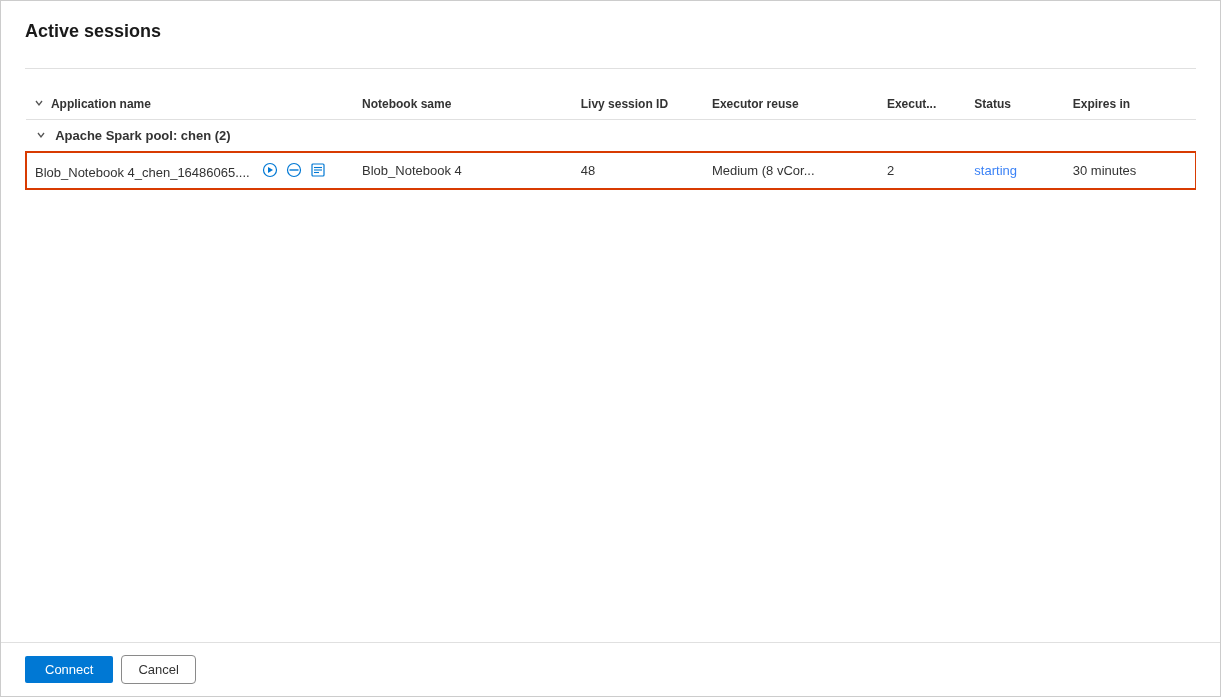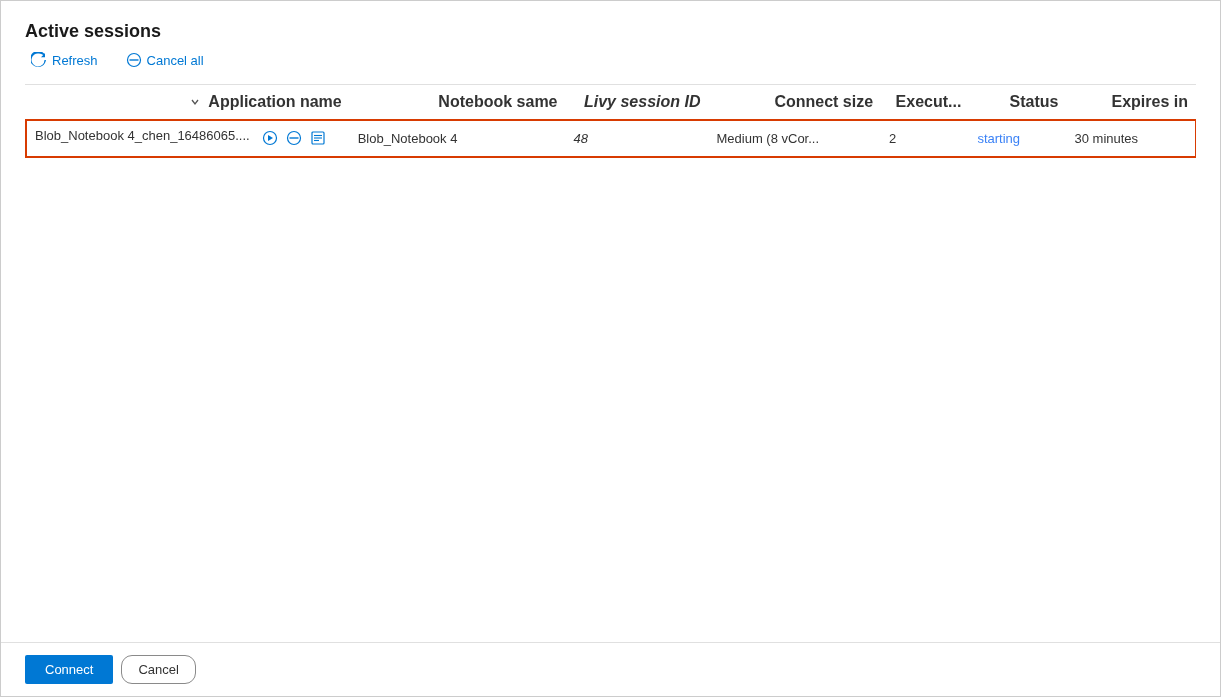--- a/index.html
+++ b/index.html
@@ -13,20 +13,21 @@
       display: flex;
       flex-direction: column;
       border: 1px solid #ccc;
     }
     .main-container {
       flex: 1;
       padding: 20px 24px 0 24px;
       overflow: hidden;
       display: flex;
       flex-direction: column;
+      gap: 20px;
     }
     .page-title {
       font-size: 18px;
       font-weight: 600;
       color: #1a1a1a;
       margin-bottom: 6px;
     }
     .page-description {
       font-size: 12px;
       color: #555;
@@ -67,39 +68,39 @@
       overflow: auto;
     }
     table {
       width: 100%;
       border-collapse: collapse;
     }
     thead tr {
       border-bottom: 1px solid #e0e0e0;
     }
     thead th {
-      text-align: right;
+      text-align: left;
       padding: 8px 8px;
       font-weight: 600;
-      font-size: 16px;
+      font-size: 12px;
       color: #333;
       white-space: nowrap;
     }
     tbody tr {
       border-bottom: 1px solid #f0f0f0;
     }
     tbody td {
       padding: 8px 8px;
       font-size: 13px;
       color: #333;
       vertical-align: middle;
     }
     .col-app { width: 300px; }
     .col-notebook { width: 200px; }
-    .col-livy { width: 120px; font-style: italic; }
+    .col-livy { width: 120px; }
     .col-executor-size { width: 160px; }
     .col-exec-count { width: 80px; }
     .col-status { width: 90px; }
     .col-expires { width: 120px; }
     .group-header td {
       padding: 8px 8px;
       font-weight: 600;
       font-size: 13px;
       color: #333;
     }
@@ -115,21 +116,21 @@
       display: inline-flex;
       align-items: center;
       justify-content: center;
       width: 14px;
       height: 14px;
       cursor: pointer;
       margin-right: 4px;
     }
     .app-name-cell {
       display: flex;
-      align-items: flex-start;
+      align-items: flex-end;
       gap: 6px;
     }
     .row-actions {
       display: flex;
       align-items: center;
       gap: 4px;
       margin-left: 4px;
     }
     .row-action-btn {
       background: none;
@@ -139,92 +140,84 @@
       color: #0078d4;
       display: flex;
       align-items: center;
     }
     .row-action-btn svg { width: 16px; height: 16px; }
     .footer {
       border-top: 1px solid #e0e0e0;
       padding: 12px 24px;
       display: flex;
       gap: 8px;
+      align-items: center;
       background: #fff;
     }
     .btn-primary {
       background: #0078d4;
       color: #fff;
       border: none;
       padding: 6px 20px;
       font-size: 13px;
       cursor: pointer;
       border-radius: 2px;
     }
     .btn-secondary {
       background: #fff;
       color: #333;
       border: 1px solid #8a8a8a;
       padding: 6px 16px;
       font-size: 13px;
       cursor: pointer;
-      border-radius: 11px;
+      border-radius: 4px;
     }
     .status-starting { color: #3b82f6; }
     .status-busy { color: #333; }
   </style>
 </head>
 <body>
 
 <div class="main-container">
   <h1 class="page-title">Active sessions</h1>
 
-  <div class="toolbar">
-    <button class="toolbar-btn">
-      <span class="toolbar-icon">
-        <svg viewBox="0 0 16 16" fill="none" xmlns="http://www.w3.org/2000/svg" width="16" height="16">
-          <path d="M13.65 2.35A8 8 0 1 0 15 8h-1.5A6.5 6.5 0 1 1 8 1.5a6.47 6.47 0 0 1 4.24 1.59L10 5.25h4V1.25l-1.35 1.1z" fill="#0078d4"></path>
-        </svg>
-      </span>
-      <span>Refresh</span>
-    </button>
-    <button class="toolbar-btn">
-      <span class="toolbar-icon">
-        <svg viewBox="0 0 16 16" fill="none" xmlns="http://www.w3.org/2000/svg" width="16" height="16">
-          <circle cx="8" cy="8" r="6.5" stroke="#0078d4" stroke-width="1.2"></circle>
-          <line x1="3.5" y1="8" x2="12.5" y2="8" stroke="#0078d4" stroke-width="1.4"></line>
-        </svg>
-      </span>
-      <span>Cancel all</span>
-    </button>
-  </div>
   <hr class="divider-h">
 
   <div class="table-wrapper">
     <table>
       <thead>
         <tr>
           <th class="col-app">
             <span style="display:inline-flex;align-items:center;margin-right:4px;cursor:pointer;">
               <svg width="10" height="10" viewBox="0 0 10 10">
                   <path d="M2 3l3 4 3-4" stroke="#555" stroke-width="1.3" fill="none"></path>
                 </svg>
             </span>
             <span>Application name</span>
           </th>
           <th class="col-notebook">Notebook same</th>
           <th class="col-livy">Livy session ID</th>
-          <th class="col-executor-size">Connect size</th>
+          <th class="col-executor-size">Executor reuse</th>
           <th class="col-exec-count">Execut...</th>
           <th class="col-status">Status</th>
           <th class="col-expires">Expires in</th>
         </tr>
       </thead>
       <tbody id="table-body">
 
+      <tr class="group-header">
+            <td colspan="7">
+      <span class="chevron-icon">
+        <svg width="10" height="10" viewBox="0 0 10 10">
+                  <path d="M2 3l3 4 3-4" stroke="#555" stroke-width="1.3" fill="none"></path>
+                </svg>
+      </span>
+      Apache Spark pool: chen (2)
+    </td>
+          </tr>
           <tr class="selected-row">
         <td class="col-app">
           <div class="app-name-cell">
             <span>Blob_Notebook 4_chen_16486065....</span>
 
         <span class="row-actions">
           <button class="row-action-btn" title="Connect">
             <svg viewBox="0 0 16 16" fill="none" width="16" height="16">
               <circle cx="8" cy="8" r="6.5" stroke="#0078d4" stroke-width="1.2"></circle>
               <path d="M6 5l5 3-5 3V5z" fill="#0078d4"></path>

